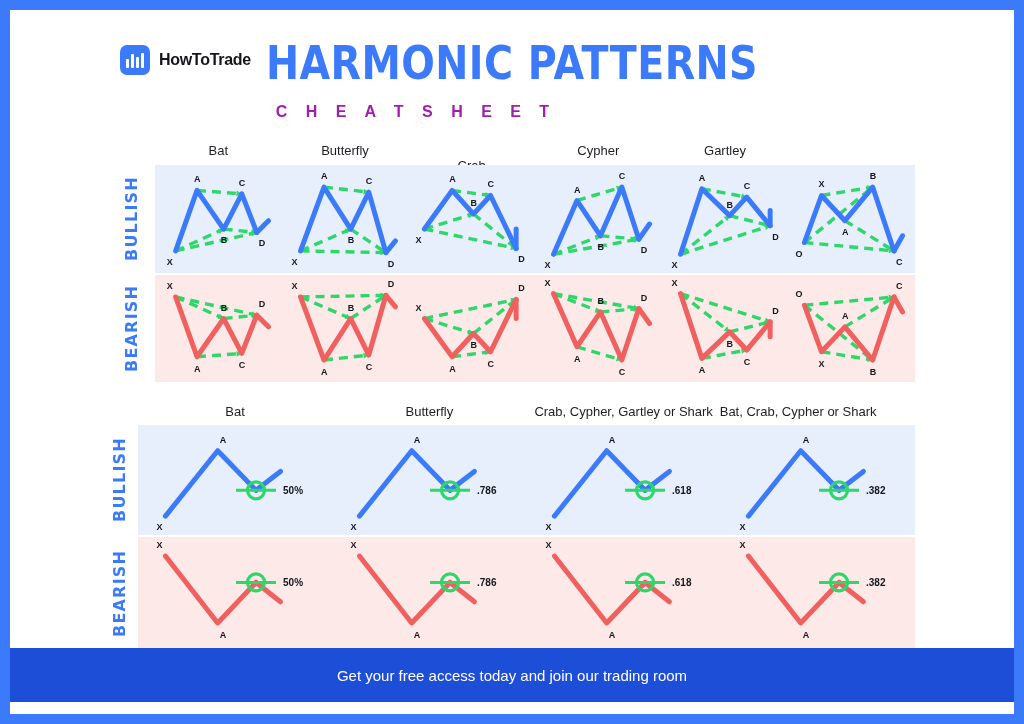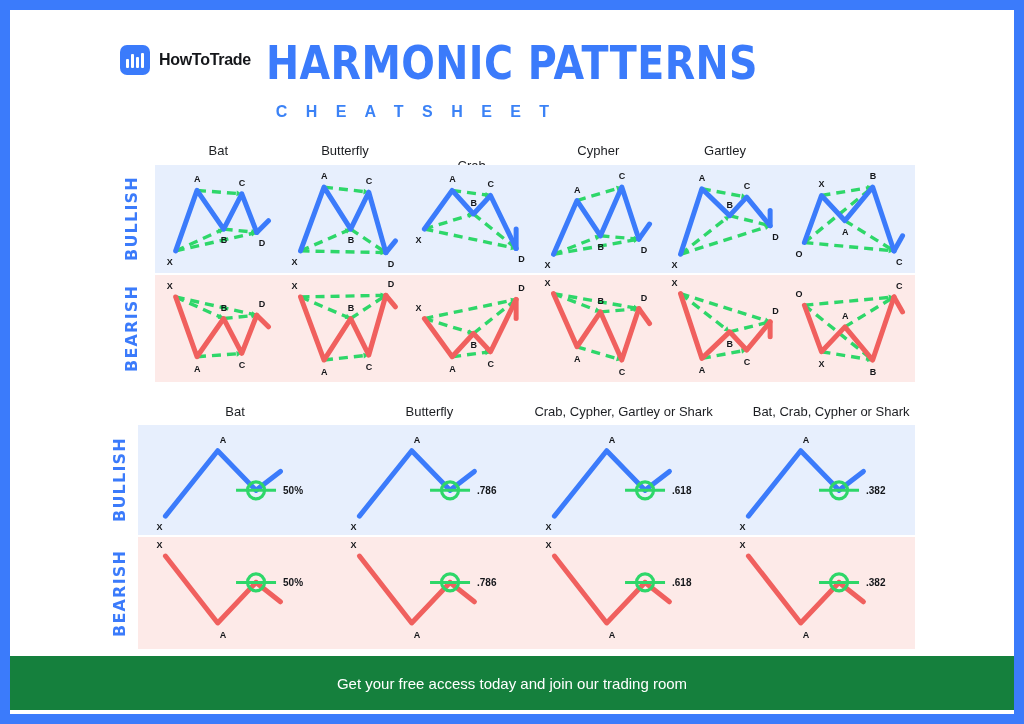--- a/index.html
+++ b/index.html
@@ -28,21 +28,21 @@
   .brand-mark i:nth-child(4){height:15px;}
   .brand-name{font-size:16px;font-weight:700;color:#14161a;letter-spacing:-0.3px;}
   .title{
     position:absolute;left:0;top:26px;width:1004px;text-align:center;
     font-size:46px;font-weight:800;color:#3b7bfb;letter-spacing:0.5px;
     font-family:"DejaVu Sans", sans-serif;
     transform:scaleX(0.86);transform-origin:center top;
   }
   .subtitle{
     position:absolute;left:0;top:93px;width:812px;text-align:center;
-    font-size:16px;font-weight:700;color:#3b82f6;letter-spacing:7px;
+    font-size:16px;font-weight:700;color:#a21caf;letter-spacing:7px;
   }
   
   .col-title{
     position:absolute;text-align:center;font-size:13px;color:#1c1e22;
     font-family:"Liberation Sans", sans-serif;
   }
   .panel{position:absolute;}
   .panel.bull{background:#e7effd;}
   .panel.bear{background:#fdeae8;}
   .side-label{
@@ -53,21 +53,21 @@
   svg{display:block;overflow:visible;}
   .solid-bull{stroke:#3b7bfb;stroke-width:5;fill:none;stroke-linecap:round;stroke-linejoin:round;}
   .solid-bear{stroke:#f0605e;stroke-width:5;fill:none;stroke-linecap:round;stroke-linejoin:round;}
   .dash{stroke:#2ed769;stroke-width:3.4;fill:none;stroke-dasharray:9 6;stroke-linecap:butt;}
   .pt{font-size:9px;font-weight:700;fill:#14161a;font-family:"Liberation Sans", sans-serif;}
   .fiblabel{font-size:10px;font-weight:700;fill:#14161a;font-family:"Liberation Sans", sans-serif;}
   .ring{fill:none;stroke:#2ed769;stroke-width:3.2;}
   .fibline{stroke:#2ed769;stroke-width:3;}
   
   .footer{
-    position:absolute;left:0;bottom:4px;width:1004px;height:54px;background:#15803d;
+    position:absolute;left:0;bottom:12px;width:1004px;height:54px;background:#1d4ed8;
     display:flex;flex-direction:row;align-items:center;justify-content:center;gap:3px;
   }
   .footer-main{color:#ffffff;font-size:15px;}
   .footer-sub{color:#dce8ff;font-size:10px;}
 </style>
 </head>
 <body>
 
 <div id="page">
 
@@ -301,21 +301,21 @@
         <text x="53.93333333333334" y="43.839999999999996" class="pt">A</text>
         <text x="81.66666666666667" y="100.04" class="pt">B</text>
         <text x="108" y="13.96" class="pt">C</text>
       </svg>
     </div>
 
   <div id="bot-col-titles">
       <div class="col-title" style="left: 128px; top: 394px; width: 194.25px;">Bat</div>
       <div class="col-title" style="left: 322.25px; top: 394px; width: 194.25px;">Butterfly</div>
       <div class="col-title" style="left: 516.5px; top: 394px; width: 194.25px;">Crab, Cypher, Gartley or Shark</div>
-      <div class="col-title" style="left: 724px; top: 394px; width: 194.25px;">Bat, Crab, Cypher or Shark</div>
+      <div class="col-title" style="left: 691px; top: 394px; width: 194.25px;">Bat, Crab, Cypher or Shark</div>
     </div>
   <div class="side-label" id="bot-bull-label" style="left: 100px; top: 415px; width: 26px; height: 110px;">BULLISH</div>
   <div class="side-label" id="bot-bear-label" style="left: 100px; top: 527px; width: 26px; height: 112px;">BEARISH</div>
   <div class="panel bull" id="bot-bull-panel" style="left: 128px; top: 415px; width: 777px; height: 110px;">
       <svg width="194.25" height="110" style="position: absolute; left: 0px; top: 0px;">
         <polyline points="27.425,91.12 79.7,25.759999999999998 118.035,65.32" class="solid-bull"></polyline>
         <line x1="118.035" y1="65.32" x2="142.43" y2="46.4" class="solid-bull"></line>
         <line x1="98.035" y1="65.32" x2="138.035" y2="65.32" class="fibline"></line>
         <circle cx="118.035" cy="65.32" r="8.5" class="ring"></circle>
         <text x="145.035" y="69.32" class="fiblabel">50%</text>

